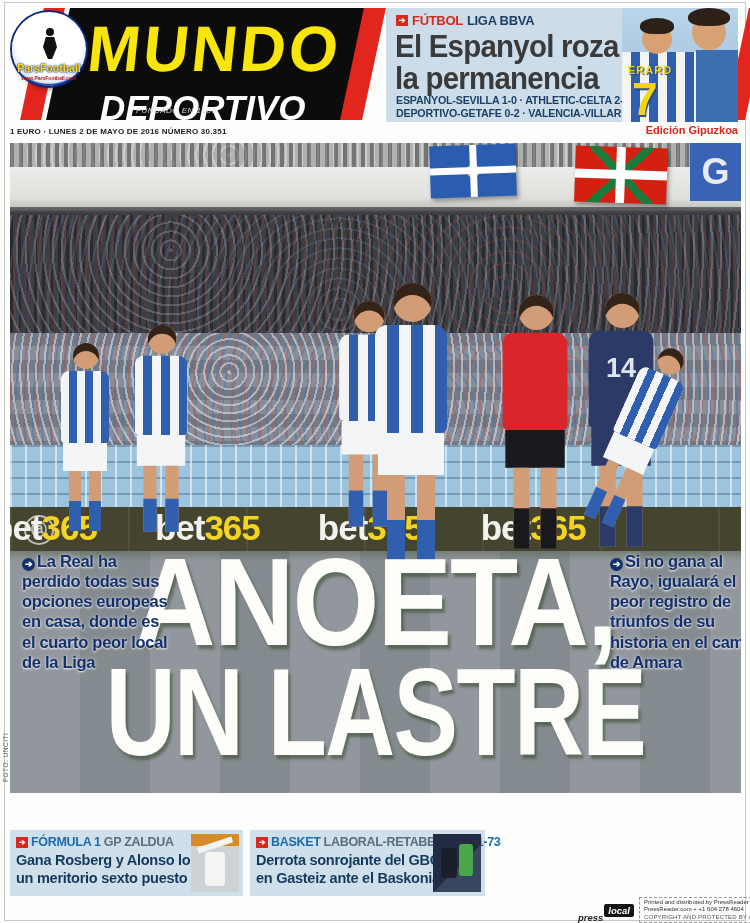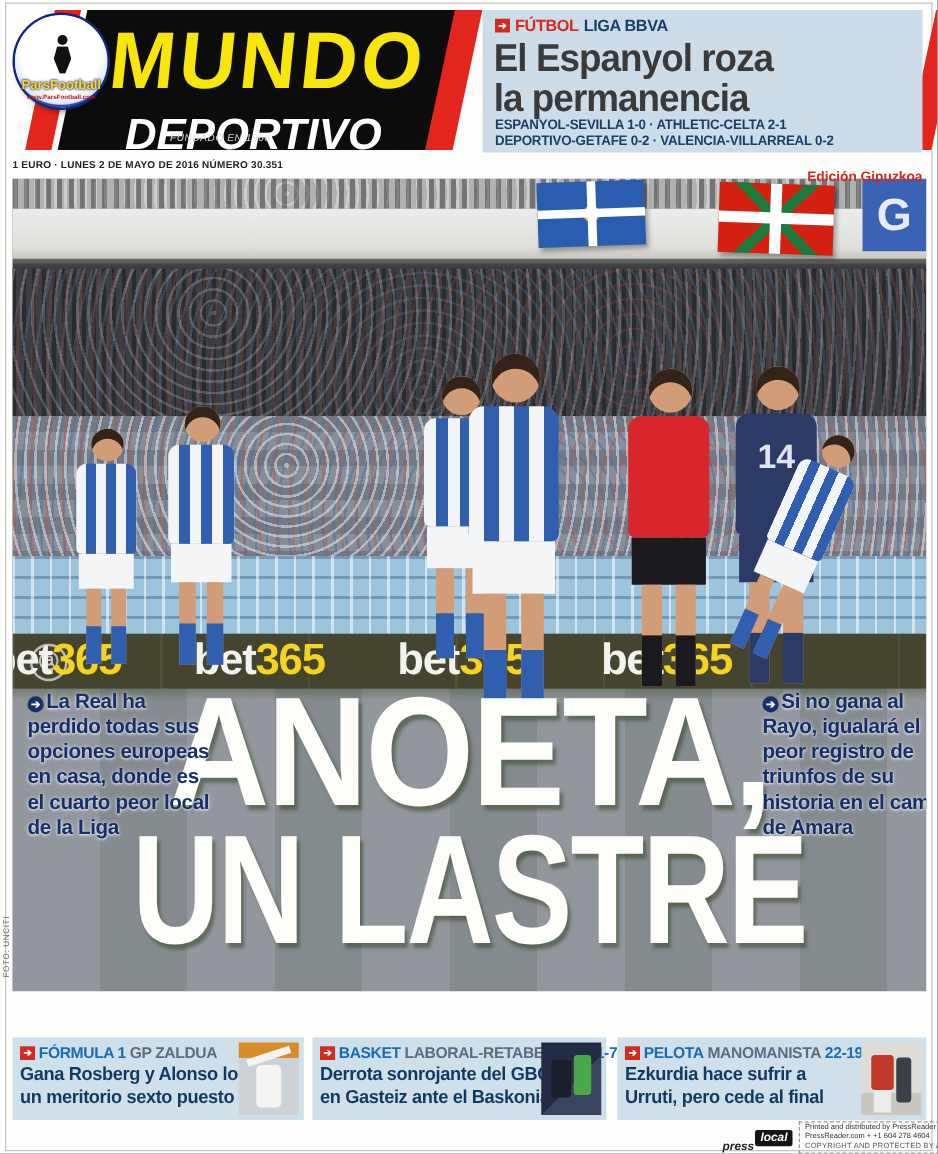--- a/index.html
+++ b/index.html
@@ -46,21 +46,21 @@
           transform:scaleX(.97);transform-origin:left top;}
   .ts-photo{left:236px;top:0;width:116px;height:114px;overflow:hidden;
             background:linear-gradient(180deg,#bad5e9 0%,#a8c6e0 60%,#90b4d4 100%);}
   .tp-head{border-radius:50%;background:#d7a173;}
   .tp-hair{border-radius:50% 50% 40% 40%;background:#2c2018;}
   .tp-shirt{background:repeating-linear-gradient(90deg,#f2f4f6 0 9px,#2f5fae 9px 18px);}
   .tp-name{position:absolute;left:6px;top:56px;font-size:11px;font-weight:bold;color:#f3d414;
            letter-spacing:1px;text-shadow:1px 1px 1px #23487e;z-index:3;}
   .tp-num{position:absolute;left:10px;top:64px;font-size:46px;font-weight:bold;color:#f3d414;
           text-shadow:1px 2px 1px #23487e;z-index:3;}
-  .edition{right:12px;top:136px;font-size:11px;font-weight:bold;color:#d2281e;z-index:2;}
+  .edition{right:12px;top:124px;font-size:11px;font-weight:bold;color:#d2281e;z-index:2;}
 
   .dateline{left:10px;top:127px;font-size:8px;font-weight:bold;color:#222;letter-spacing:.2px;}
 
   
   .photo{left:10px;top:143px;width:731px;height:650px;overflow:hidden;background:#8a8f96;}
   .crowd-top{left:0;top:0;width:731px;height:24px;background:#b0b2b1;
      background-image:repeating-linear-gradient(90deg,rgba(40,40,45,.45) 0 4px,transparent 4px 9px),
        repeating-radial-gradient(circle at 30% 50%,rgba(255,255,255,.35) 0 2px,transparent 2px 8px);}
   .balcony{left:0;top:24px;width:731px;height:44px;background:linear-gradient(180deg,#ecedea 0%,#dfe0dc 70%,#b9bab5 100%);}
   .balcony-shadow{left:0;top:64px;width:731px;height:14px;background:linear-gradient(180deg,rgba(30,30,32,.55),rgba(30,30,32,.9));}
@@ -203,20 +203,30 @@
       <div class="abs kicker">
         <span class="red-arrow"></span>
         <span class="kick-cat">FÚTBOL</span>
         <span class="kick-comp">LIGA BBVA</span>
       </div>
       <div class="abs ts-h" style="top:21px;">El Espanyol roza</div>
       <div class="abs ts-h" style="top:53px;">la permanencia</div>
       <div class="abs ts-res" style="top:86px;">ESPANYOL-SEVILLA 1-0 · ATHLETIC-CELTA 2-1</div>
       <div class="abs ts-res" style="top:99px;">DEPORTIVO-GETAFE 0-2 · VALENCIA-VILLARREAL 0-2</div>
 
+      <div class="abs ts-photo">
+        <div class="abs tp-shirt" style="left:0;top:44px;width:82px;height:70px;"></div>
+        <div class="abs tp-head" style="left:20px;top:16px;width:30px;height:30px;"></div>
+        <div class="abs tp-hair" style="left:18px;top:10px;width:34px;height:16px;"></div>
+        <div class="abs tp-head" style="left:70px;top:6px;width:34px;height:36px;"></div>
+        <div class="abs tp-hair" style="left:66px;top:0;width:42px;height:18px;"></div>
+        <div class="abs" style="left:74px;top:42px;width:42px;height:72px;background:#3a6fb0;"></div>
+        <div class="tp-name">ERARD</div>
+        <div class="tp-num">7</div>
+      </div>
     </div>
   </div>
 
   <div class="abs dateline">1 EURO · LUNES 2 DE MAYO DE 2016 NÚMERO 30.351</div>
   <div class="abs edition">Edición Gipuzkoa</div>
 
   <div class="abs photo">
     <div class="abs crowd-top"></div>
     <div class="abs balcony"></div>
     <div class="abs balcony-shadow"></div>
@@ -369,34 +379,20 @@
       <span class="tz-score">101-73</span>
     </div>
     <div class="tz-h" style="top:21px;">Derrota sonrojante del GBC</div>
     <div class="tz-h" style="top:39px;">en Gasteiz ante el Baskonia</div>
     <div class="tz-photo ph-bk">
         <div class="fig"></div>
         <div class="fig2"></div>
       </div>
   </div>
 
-  <div class="abs teaser tz3">
-    <div class="tz-head">
-      <span class="red-arrow"></span>
-      <span class="tz-cat">PELOTA</span>
-      <span class="tz-sub">MANOMANISTA</span>
-      <span class="tz-score">22-19</span>
-    </div>
-    <div class="tz-h" style="top:21px;">Ezkurdia hace sufrir a</div>
-    <div class="tz-h" style="top:39px;">Urruti, pero cede al final</div>
-    <div class="tz-photo ph-pl">
-        <div class="fig"></div>
-        <div class="fig2"></div>
-      </div>
-  </div>
 
   <div class="footer abs">
     <span class="pr-logo">
       <span class="pr-press">press</span>
       <span class="pr-reader">local</span>
     </span>
     <span class="pr-info">
       <span>Printed and distributed by PressReader</span><br>
       <span>PressReader.com  +  +1 604 278 4604</span><br>
       <span class="c">COPYRIGHT AND PROTECTED BY APPLICABLE LAW</span>

